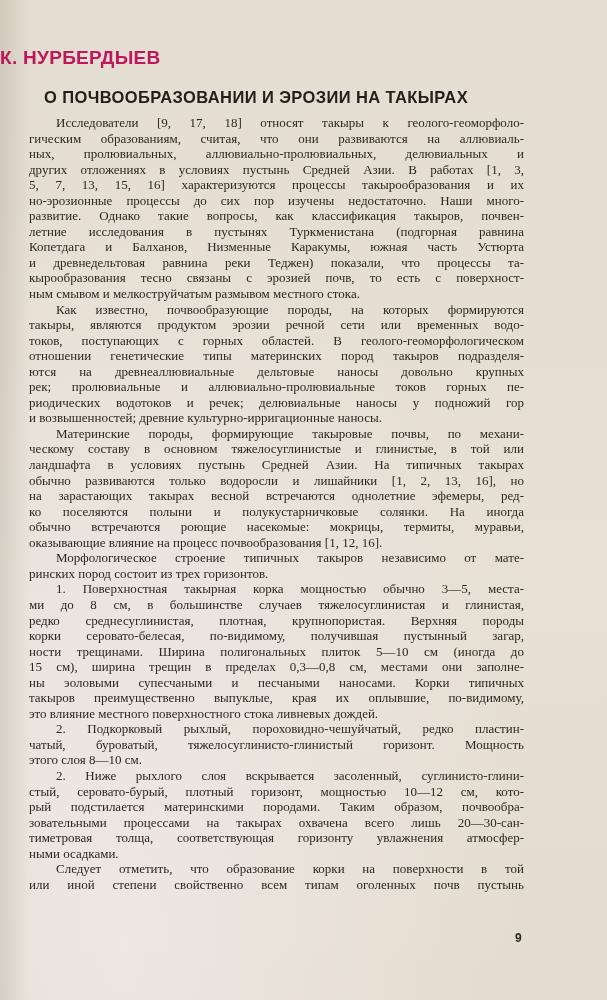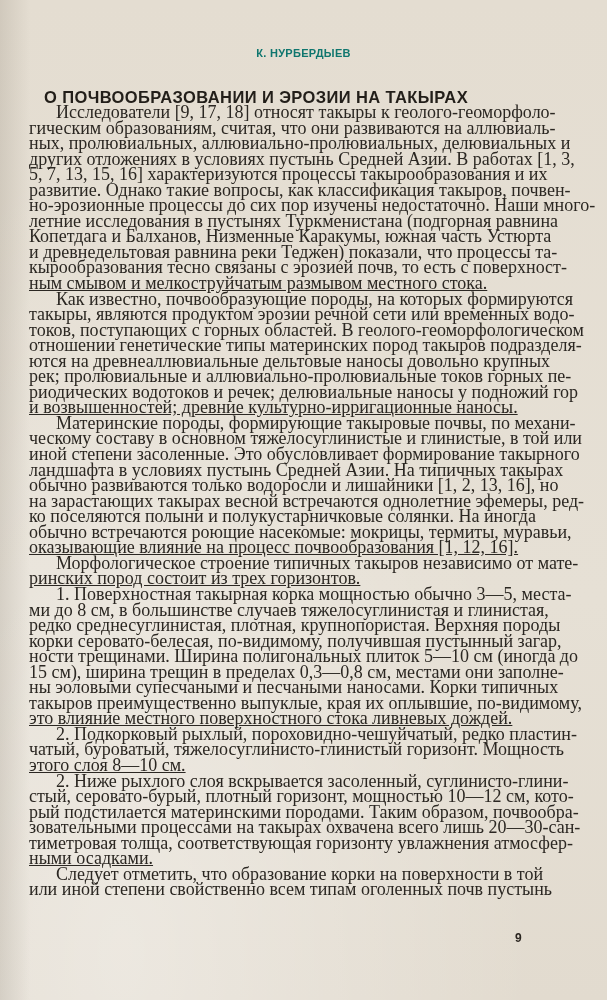--- a/index.html
+++ b/index.html
@@ -9,76 +9,75 @@
     background-image:
       linear-gradient(90deg, rgba(120,110,95,0.18) 0px, rgba(120,110,95,0.0) 30px),
       radial-gradient(ellipse at 20% 95%, rgba(255,255,255,0.35), rgba(255,255,255,0) 60%),
       linear-gradient(180deg, #e4ddd1 0%, #e6e0d5 60%, #e2dbcf 100%);
     font-family: "Liberation Serif", "DejaVu Serif", serif;
     color: #2b2722;
     position: relative;
   }
   .page { position: absolute; left: 0; top: 0; width: 607px; height: 1000px; }
   .author {
-    position: absolute; top: 47px; left: 0; width: 607px; text-align: center;
+    position: absolute; top: 47px; left: 0; width: 607px; text-align: left;
     font-family: "Liberation Sans", "DejaVu Sans", sans-serif;
-    font-weight: bold; font-size: 11px; letter-spacing: 0.3px; color: #0f766e;
+    font-weight: bold; font-size: 19px; letter-spacing: 0.3px; color: #be185d;
   }
   .title {
     position: absolute; top: 88px; left: 0; width: 512px; text-align: center;
     font-family: "Liberation Sans", "DejaVu Sans", sans-serif;
     font-weight: bold; font-size: 16.5px; letter-spacing: 0.4px; color: #221e19;
   }
   .body {
-    position: absolute; top: 105px; left: 29px; width: 495px;
-    font-size: 18px; line-height: 15.55px;
+    position: absolute; top: 115px; left: 29px; width: 495px;
+    font-size: 13px; line-height: 15.55px;
   }
   .line {
     display: block; white-space: nowrap; text-align: justify;
     text-align-last: justify; height: 15.55px; overflow: visible;
   }
-  .line.last { text-align-last: left; text-decoration: underline; }
+  .line.last { text-align-last: left; }
   .line.indent { padding-left: 27px; }
   .line.indent2 { padding-left: 27px; }
   .page-number {
     position: absolute; top: 931px; left: 515px;
     font-family: "Liberation Sans", "DejaVu Sans", sans-serif;
     font-weight: bold; font-size: 12px; color: #2a2520;
   }
 </style>
 </head>
 <body>
 
 <div class="page">
   <div class="author">К. НУРБЕРДЫЕВ</div>
   <div class="title">О ПОЧВООБРАЗОВАНИИ И ЭРОЗИИ НА ТАКЫРАХ</div>
   <div class="body" id="body-text">
       <span class="line indent">Исследователи [9, 17, 18] относят такыры  к геолого-геоморфоло-</span>
       <span class="line">гическим образованиям, считая, что они развиваются  на аллювиаль-</span>
       <span class="line">ных, пролювиальных,  аллювиально-пролювиальных,  делювиальных и</span>
       <span class="line">других отложениях в условиях пустынь Средней Азии. В работах [1, 3,</span>
       <span class="line">5, 7, 13, 15, 16]  характеризуются процессы  такырообразования и их</span>
+      <span class="line">но-эрозионные процессы до сих пор изучены недостаточно. Наши много-</span>
       <span class="line">развитие. Однако такие вопросы, как классификация такыров, почвен-</span>
-      <span class="line">но-эрозионные процессы до сих пор изучены недостаточно. Наши много-</span>
       <span class="line">летние исследования в пустынях Туркменистана  (подгорная равнина</span>
       <span class="line">Копетдага и Балханов, Низменные Каракумы,  южная часть Устюрта</span>
       <span class="line">и древнедельтовая равнина реки Теджен) показали, что процессы та-</span>
       <span class="line">кырообразования тесно связаны с эрозией почв, то есть с поверхност-</span>
       <span class="line last">ным смывом и мелкоструйчатым размывом местного стока.</span>
       <span class="line indent">Как известно, почвообразующие породы, на которых формируются</span>
       <span class="line">такыры, являются продуктом эрозии речной сети или временных водо-</span>
       <span class="line">токов, поступающих с горных областей. В геолого-геоморфологическом</span>
       <span class="line">отношении генетические типы материнских пород такыров подразделя-</span>
       <span class="line">ются на  древнеаллювиальные  дельтовые  наносы довольно  крупных</span>
       <span class="line">рек; пролювиальные и аллювиально-пролювиальные токов горных пе-</span>
       <span class="line">риодических водотоков и речек; делювиальные наносы у подножий гор</span>
       <span class="line last">и возвышенностей; древние культурно-ирригационные наносы.</span>
       <span class="line indent">Материнские породы, формирующие такыровые почвы, по механи-</span>
       <span class="line">ческому составу в основном тяжелосуглинистые и глинистые, в той или</span>
-      <span class="line">иной степени засоленные. Это обусловливает формирование такырного</span>
       <span class="line">ландшафта в условиях пустынь Средней Азии.  На типичных такырах</span>
       <span class="line">обычно развиваются только водоросли и лишайники  [1, 2, 13, 16], но</span>
       <span class="line">на зарастающих такырах весной встречаются однолетние эфемеры, ред-</span>
       <span class="line">ко поселяются  полыни и полукустарничковые солянки.  На иногда</span>
       <span class="line">обычно встречаются роющие насекомые: мокрицы, термиты,  муравьи,</span>
       <span class="line last">оказывающие влияние на процесс почвообразования [1, 12, 16].</span>
       <span class="line indent">Морфологическое строение типичных такыров независимо от мате-</span>
       <span class="line last">ринских пород состоит из трех горизонтов.</span>
       <span class="line indent2">1. Поверхностная такырная корка мощностью обычно 3—5, места-</span>
       <span class="line">ми до 8 см,  в большинстве случаев  тяжелосуглинистая и глинистая,</span>

